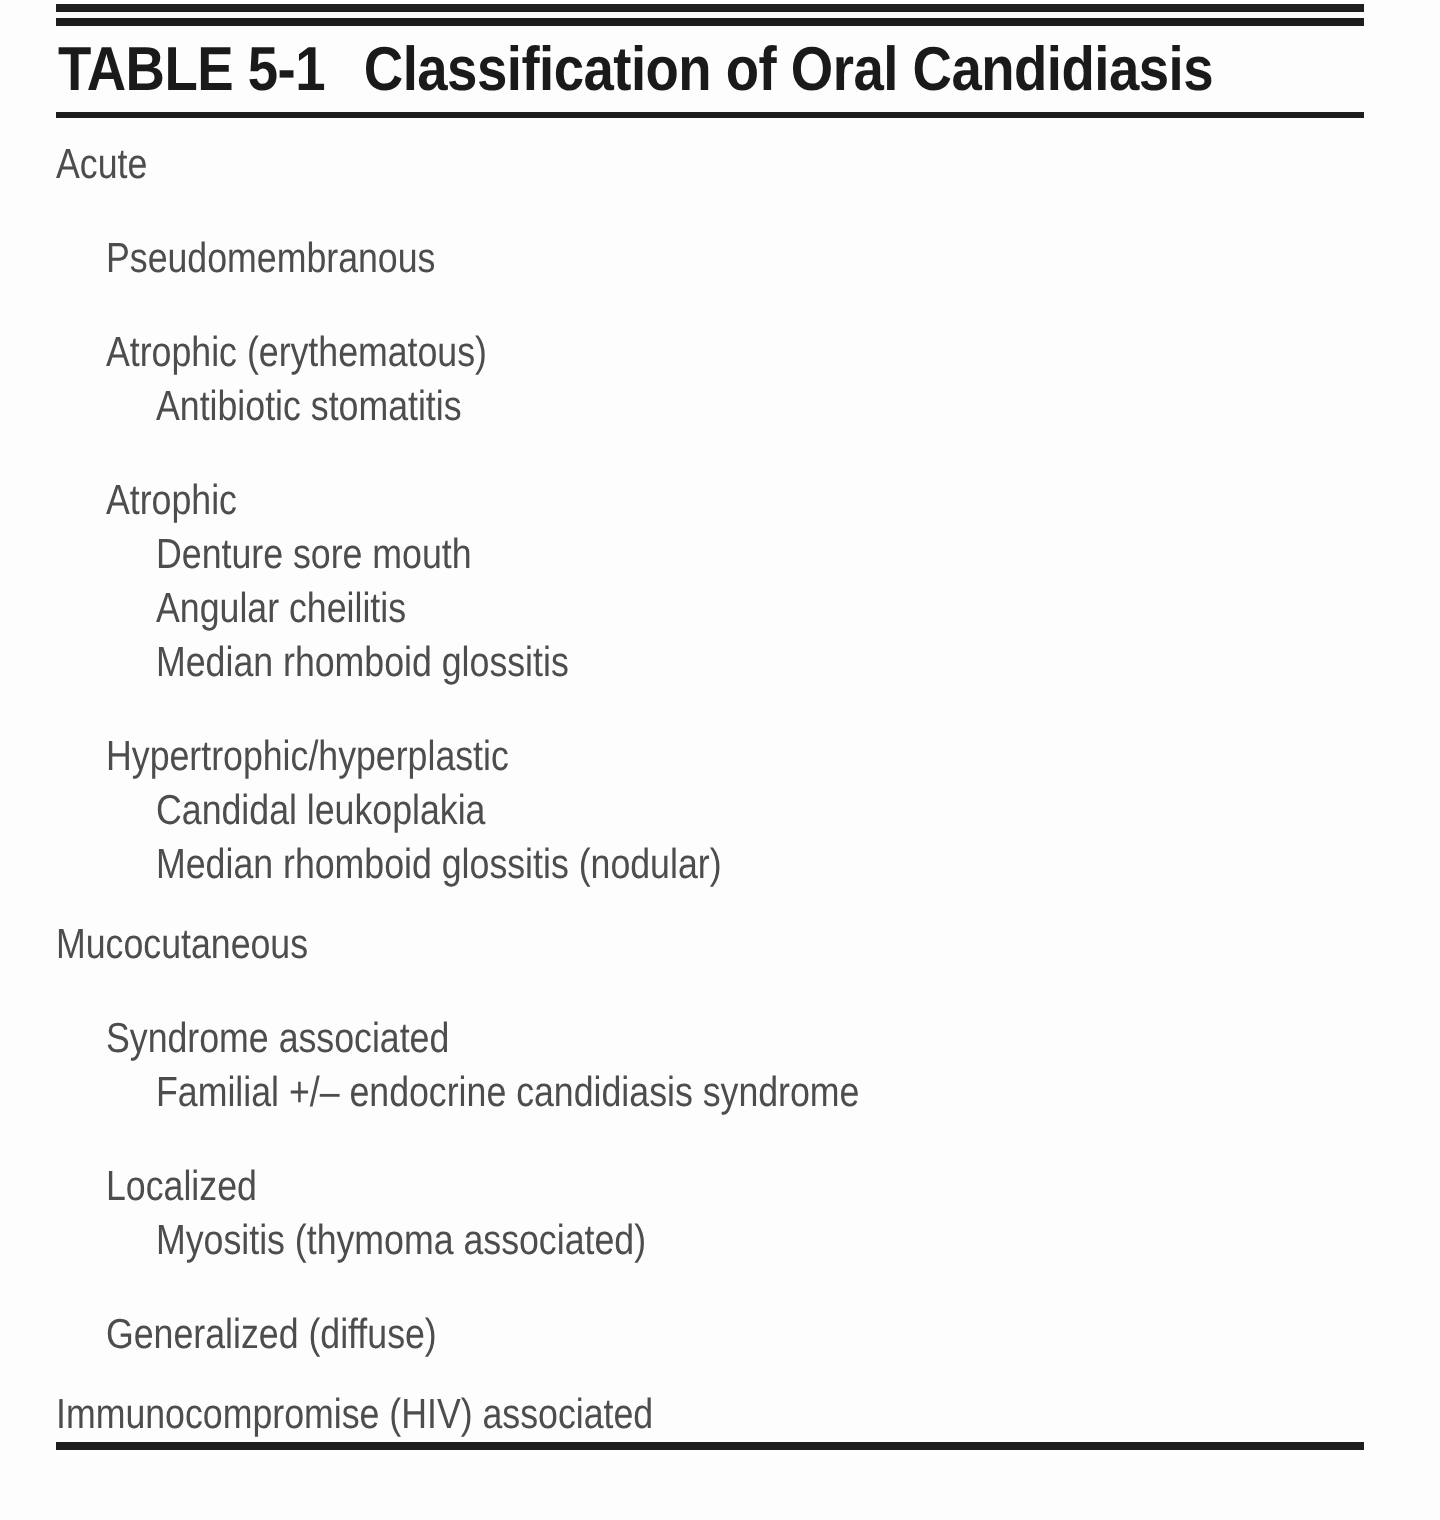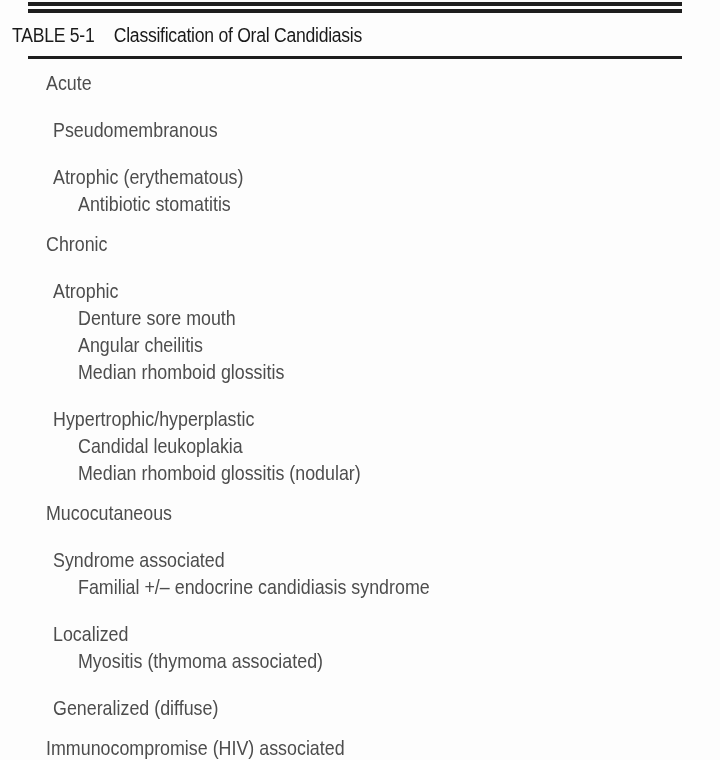--- a/index.html
+++ b/index.html
@@ -21,24 +21,24 @@
     width: 654px;
     background: var(--rule-color, #1e1e1e);
   }
   .rule-top1 { margin-top: 2px; height: 4px; }
   .rule-top2 { margin-top: 3px; height: 4px; }
   .rule-mid  { margin-top: 8px; height: 3px; }
   .rule-bottom { margin-top: 0; height: 4px; }
 
   .title-row {
     margin-top: 9px;
-    margin-left: 12px;
+    margin-left: 29px;
     line-height: 26px;
-    font-size: 20px;
-    font-weight: normal;
+    font-size: 31px;
+    font-weight: bold;
     color: var(--title-color, #1a1a1a);
     white-space: nowrap;
   }
   .title-row .txt { letter-spacing: -0.3px; }
   .title-label { margin-right: 22px; }
 
   
   .txt {
     display: inline-block;
     transform: scaleX(0.85);
@@ -46,21 +46,21 @@
     white-space: nowrap;
   }
   .title-row .txt { transform: scaleX(0.88); }
 
   .body {
     padding-top: 5px;
     font-size: 21px;
     color: var(--body-text-color, #4d4d4d);
   }
   .line { line-height: 27px; }
-  .sec { padding-left: 46px; margin-top: 13px; }
+  .sec { padding-left: 28px; margin-top: 13px; }
   .grp { padding-left: 53px; margin-top: 20px; }
   .itm { padding-left: 78px; margin-top: 0; }
   .body > .sec:first-child { margin-top: 5px; }
 </style>
 </head>
 <body>
 
 <div class="page">
 
   <div class="rule rule-top1"></div>
@@ -70,21 +70,20 @@
 
   <div class="rule rule-mid"></div>
 
   <div class="body">
 
     <div class="line sec"><span class="txt">Acute</span></div>
     <div class="line grp"><span class="txt">Pseudomembranous</span></div>
     <div class="line grp"><span class="txt">Atrophic (erythematous)</span></div>
     <div class="line itm"><span class="txt">Antibiotic stomatitis</span></div>
 
-    <div class="line sec"><span class="txt">Chronic</span></div>
     <div class="line grp"><span class="txt">Atrophic</span></div>
     <div class="line itm"><span class="txt">Denture sore mouth</span></div>
     <div class="line itm"><span class="txt">Angular cheilitis</span></div>
     <div class="line itm"><span class="txt">Median rhomboid glossitis</span></div>
     <div class="line grp"><span class="txt">Hypertrophic/hyperplastic</span></div>
     <div class="line itm"><span class="txt">Candidal leukoplakia</span></div>
     <div class="line itm"><span class="txt">Median rhomboid glossitis (nodular)</span></div>
 
     <div class="line sec"><span class="txt">Mucocutaneous</span></div>
     <div class="line grp"><span class="txt">Syndrome associated</span></div>

